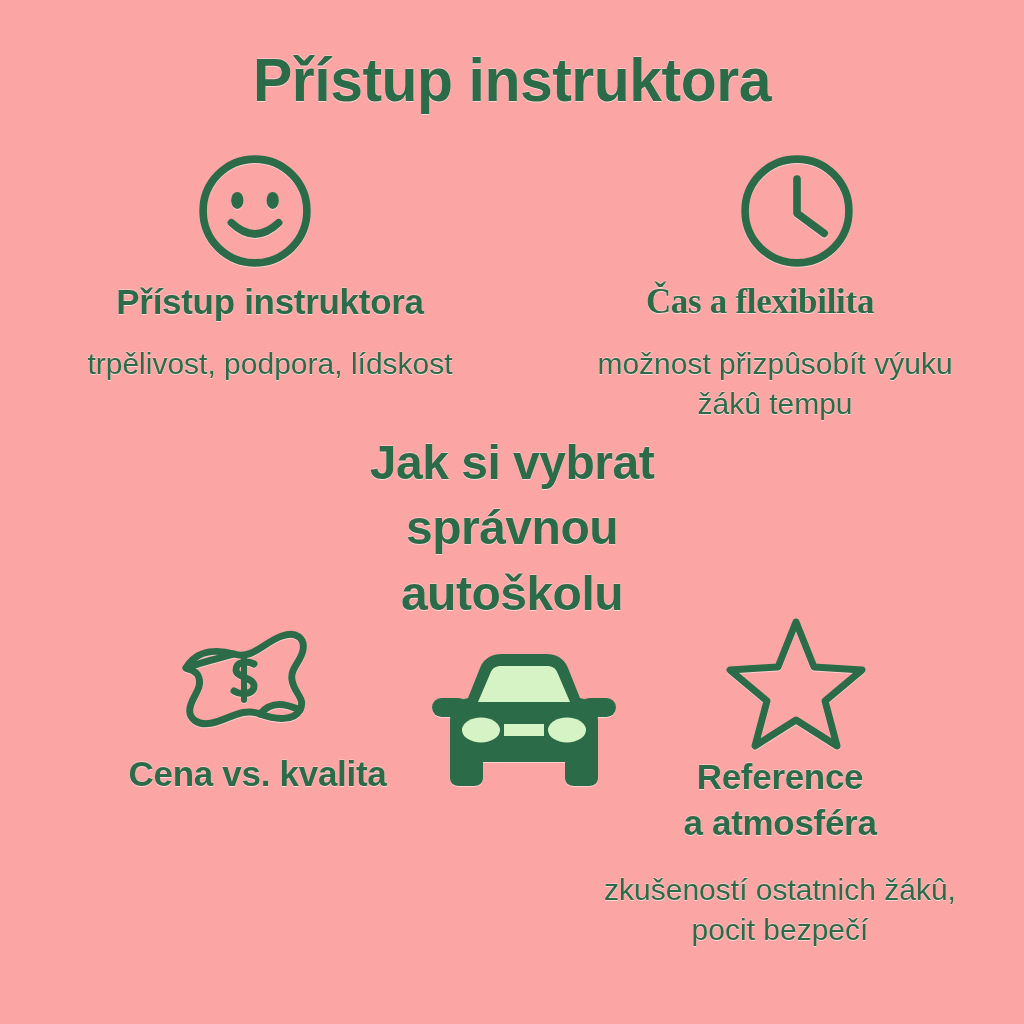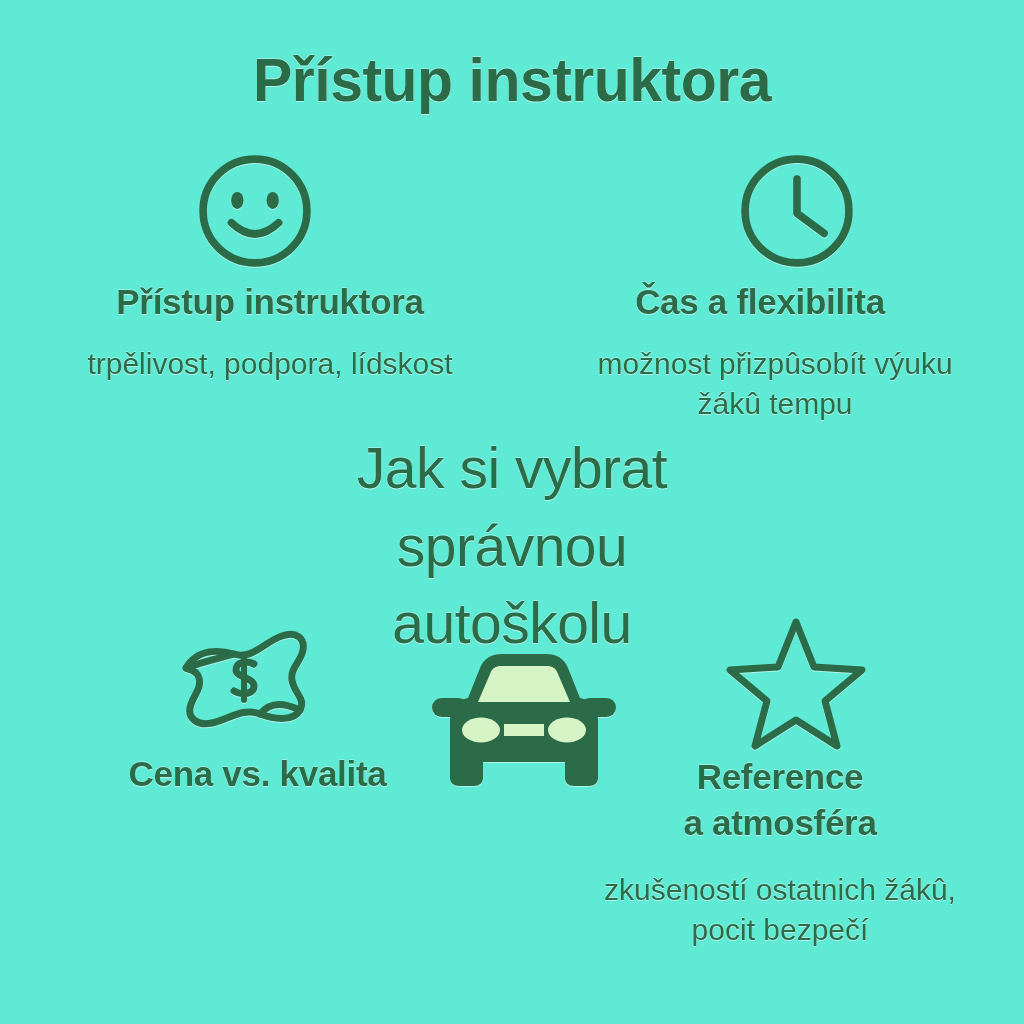--- a/index.html
+++ b/index.html
@@ -11,21 +11,21 @@
     height: 1024px;
     background: #d6f3c5;
     font-family: "Liberation Sans", sans-serif;
     overflow: hidden;
   }
 
   #poster {
     position: relative;
     width: 1024px;
     height: 1024px;
-    background: #5eead4;
+    background: #fca5a5;
     overflow: hidden;
   }
 
   
   .tx {
     position: absolute;
     color: #2c6b47;
     text-align: center;
     white-space: pre;
     text-shadow: 0 1px 0 rgba(255,255,255,.55), 0 -1px 0 rgba(255,255,255,.35);
@@ -41,22 +41,22 @@
     font-weight: 700;
     letter-spacing: -0.5px;
     transform: scaleX(0.95);
   }
 
   
   #center-headline {
     left: 0;
     right: 0;
     top: 430px;
-    font-size: 57px;
-    font-weight: 400;
+    font-size: 48px;
+    font-weight: 700;
     letter-spacing: -0.5px;
     line-height: 1.36;
     z-index: 5;
   }
 
   
   .q-title {
     font-size: 35px;
     font-weight: 700;
     letter-spacing: -0.3px;
@@ -65,21 +65,21 @@
     font-size: 30px;
     font-weight: 400;
     line-height: 1.32;
   }
 
   
   #q1-title { left: 10px;  width: 520px; top: 284px; }
   #q1-sub   { left: 10px;  width: 520px; top: 344px; }
 
   
-  #q2-title { left: 500px; width: 520px; top: 284px; }
+  #q2-title { left: 500px; width: 520px; top: 284px; font-family: Liberation Serif, serif; }
   #q2-sub   { left: 540px; width: 470px; top: 344px; }
 
   
   #q3-title { left: 10px;  width: 495px; top: 756px; }
   #q3-sub   { left: 10px;  width: 480px; top: 814px; }
 
   
   #q4-title { left: 545px; width: 470px; top: 754px; line-height: 1.32; }
   #q4-sub   { left: 540px; width: 480px; top: 870px; }
 

